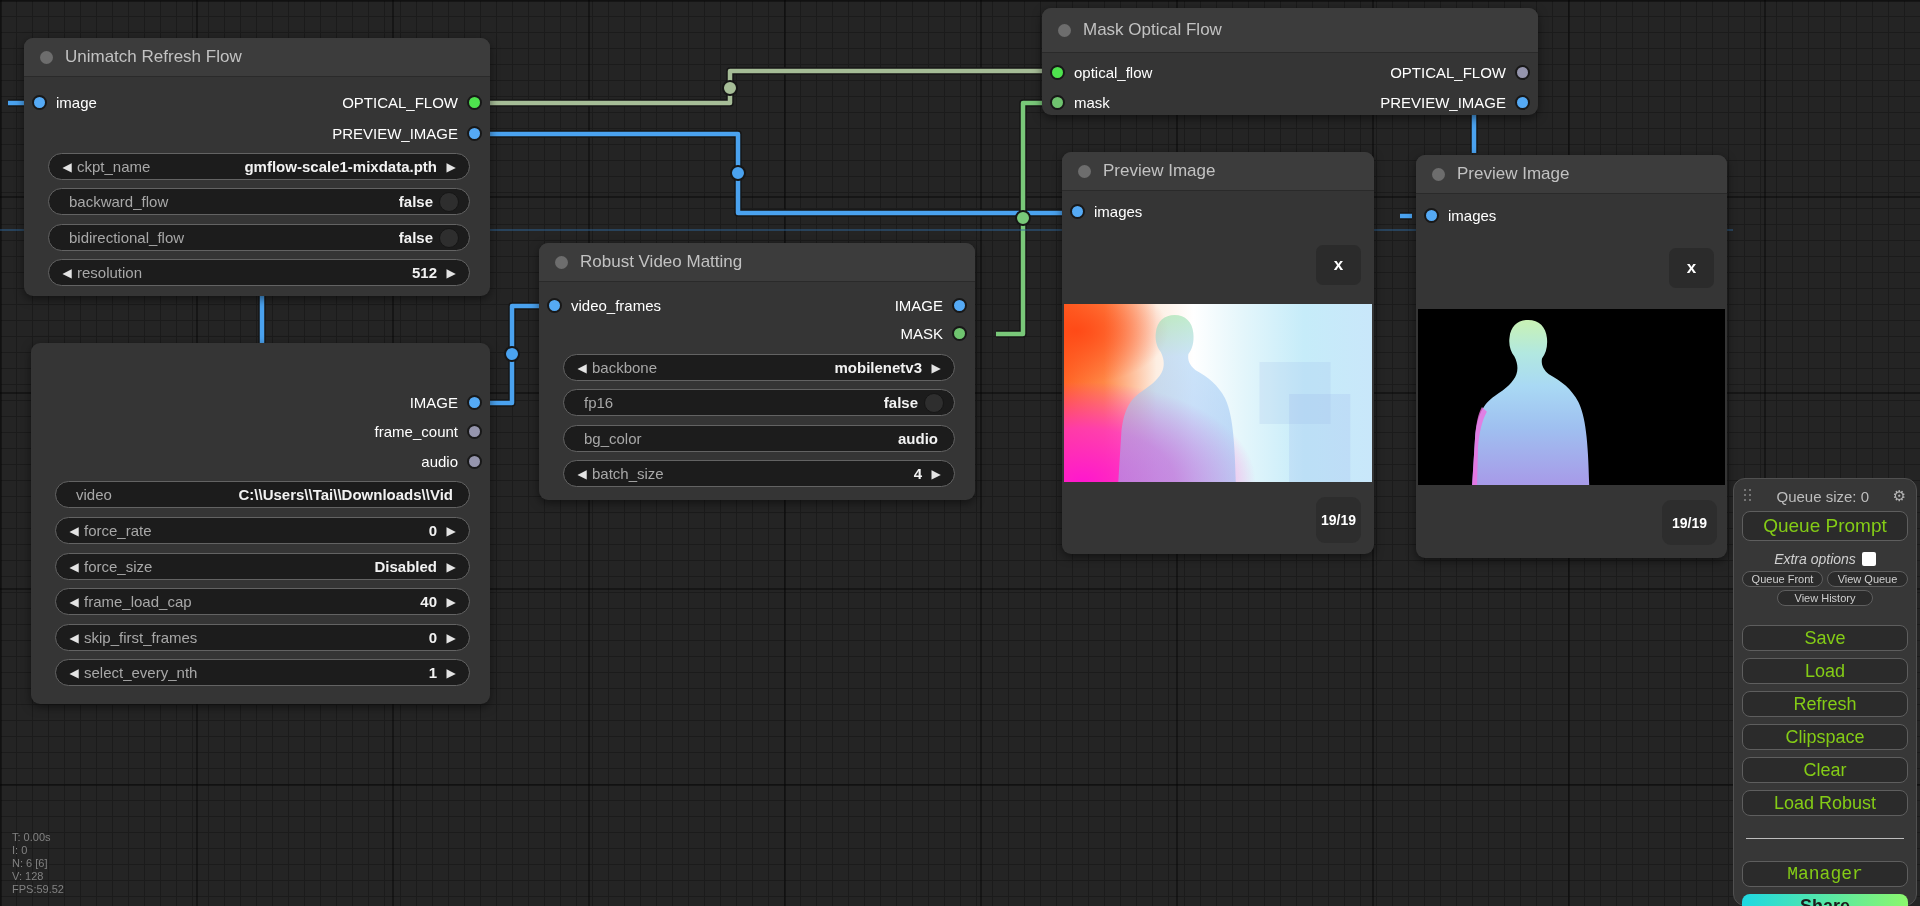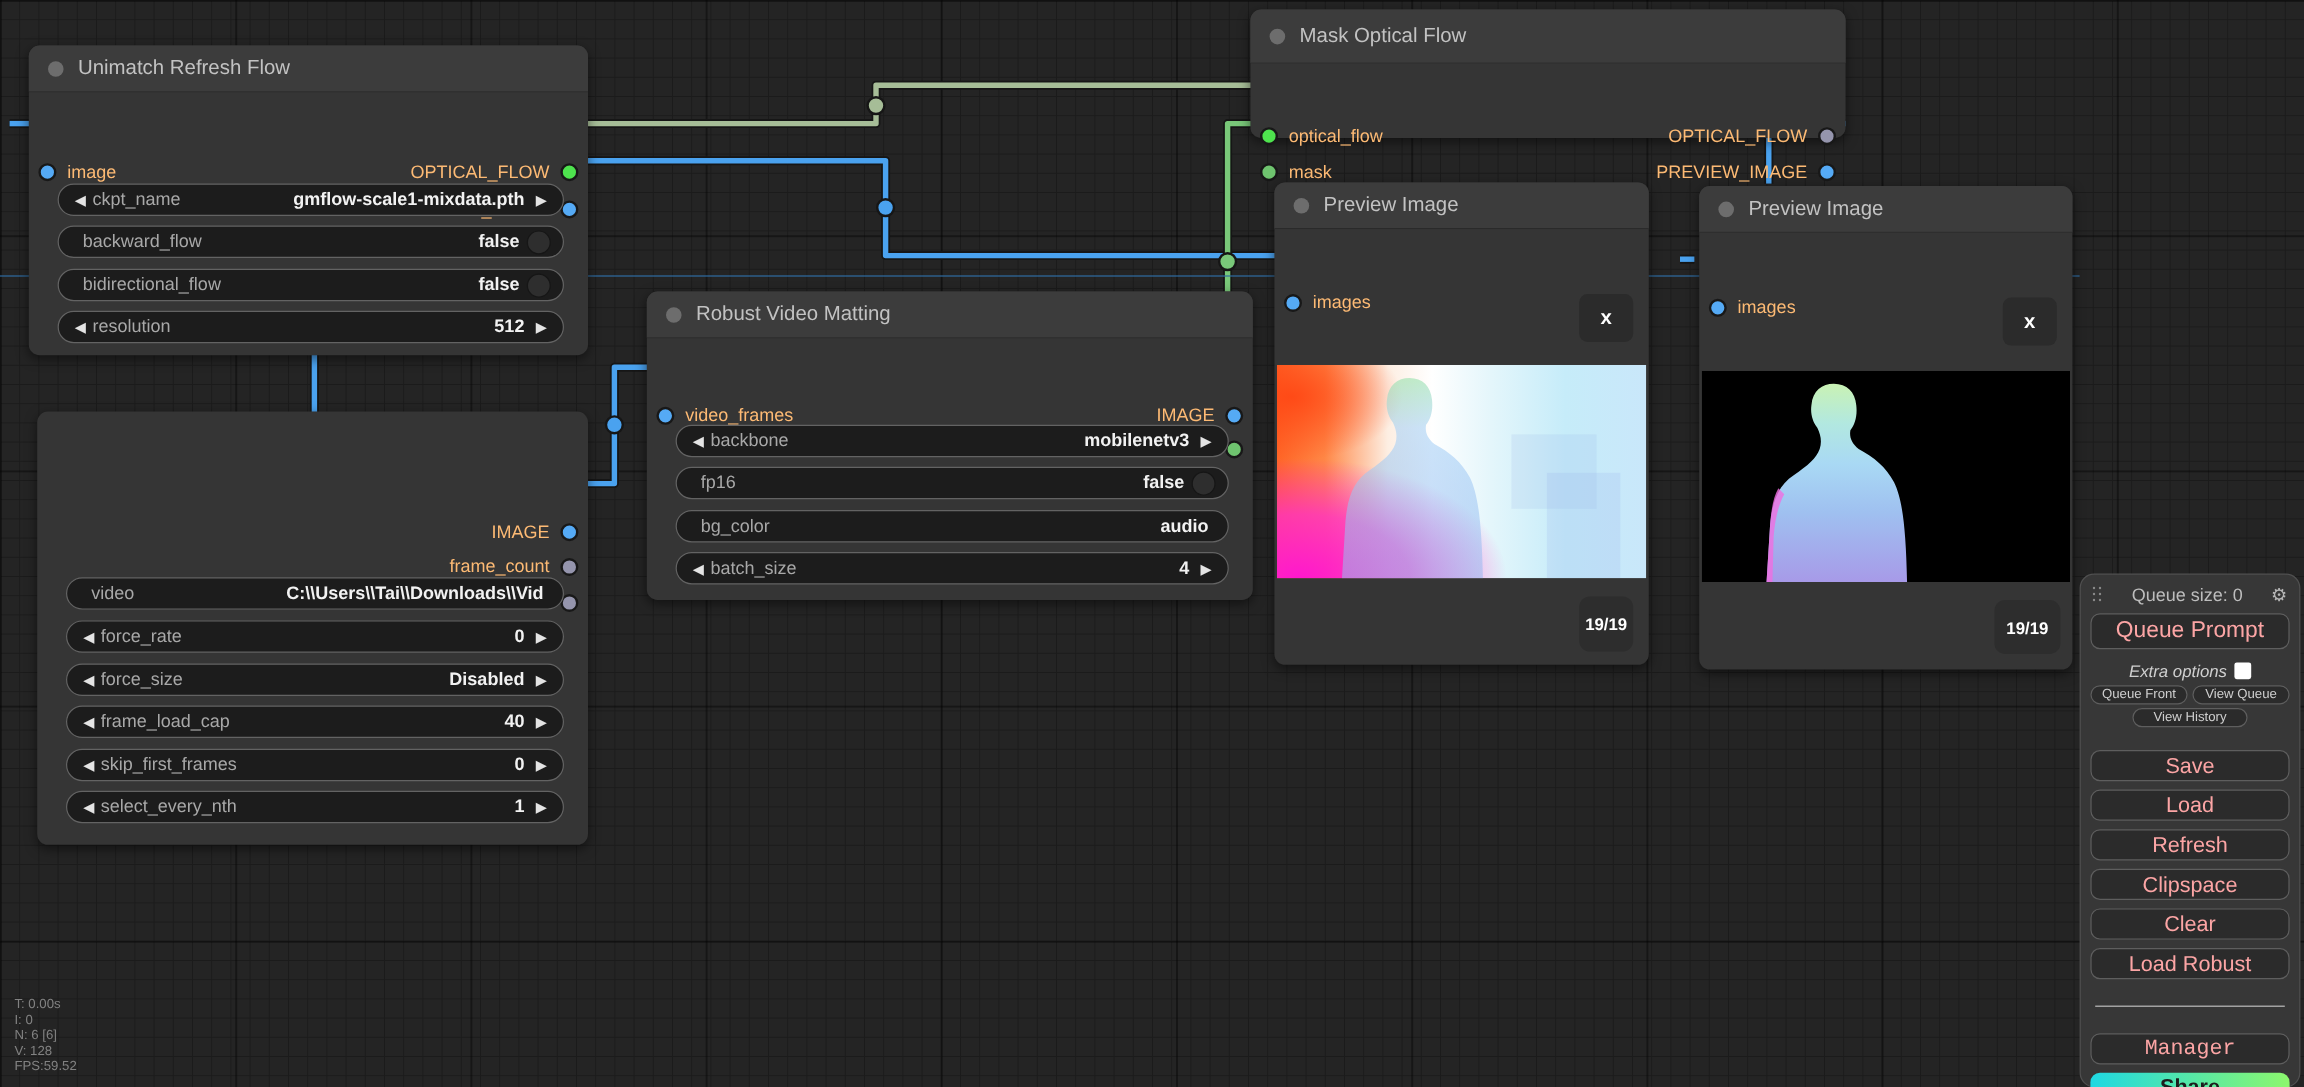--- a/index.html
+++ b/index.html
@@ -14,21 +14,21 @@
     background-size:196px 196px,196px 196px,16px 16px,16px 16px;}
   #wires{position:absolute;left:0;top:0;z-index:2;}
   .node{position:absolute;background:#353535;border-radius:9px;z-index:3;
     box-shadow:0 3px 10px rgba(0,0,0,.5);color:#bdbdbd;}
   .nheader{position:absolute;left:0;top:0;right:0;display:flex;align-items:center;
     gap:12px;padding-left:16px;border-bottom:1px solid #2a2a2a;background:#3c3c3c;
     border-radius:9px 9px 0 0;}
   .tdot{width:13px;height:13px;border-radius:50%;background:#6d6d6d;flex:0 0 auto;}
   .ntitle{font-size:17px;color:#c2c2c2;white-space:nowrap;}
   .vhsletters{font-size:18px;color:#b0b0b0;letter-spacing:-1px;}
-  .port{position:absolute;display:flex;align-items:center;gap:9px;font-size:15px;color:#fdba74;margin-top:41px;}
+  .port{position:absolute;display:flex;align-items:center;gap:9px;font-size:15px;color:#ffffff;}
   .pdot{width:11px;height:11px;border-radius:50%;border:2px solid #181818;flex:0 0 auto;}
   .widget{position:absolute;left:24px;right:20px;height:27px;background:#1c1c1c;
     border:1px solid #636363;border-radius:14px;display:flex;align-items:center;
     padding:0 10px;box-sizing:border-box;font-size:15px;}
   .warr{color:#e4e4e4;font-size:12px;width:16px;text-align:center;flex:0 0 auto;}
   .wlabel{color:#a8a8a8;margin-left:2px;white-space:nowrap;}
   .wvalue{color:#f2f2f2;font-weight:bold;margin-left:auto;margin-right:6px;white-space:nowrap;}
   .knob{width:18px;height:18px;border-radius:50%;background:#2e2e2e;border:1px solid #161616;flex:0 0 auto;}
   .closebtn{position:absolute;background:#2b2b2b;border-radius:7px;color:#fff;
     display:flex;align-items:center;justify-content:center;font-size:17px;font-weight:bold;}
@@ -37,21 +37,21 @@
   .pvimg{position:absolute;overflow:hidden;}
   .pvimg svg{display:block;width:100%;height:100%;}
   
   #sidebar{position:absolute;z-index:5;background:#373737;border:1px solid #505050;
     border-radius:12px;box-sizing:border-box;padding:6px 8px;color:#c9c9c9;}
   #sb-head{display:flex;align-items:center;height:22px;margin-bottom:4px;}
   #drag-handle{display:grid;grid-template-columns:4px 4px;grid-auto-rows:4px;gap:1px;margin-left:2px;}
   #drag-handle i{width:2px;height:2px;border-radius:50%;background:#8a8a8a;}
   #queue-size{flex:1;text-align:center;font-size:15px;color:#bdbdbd;}
   #gear{font-size:15px;color:#b5b5b5;margin-right:2px;}
-  .sbtn{background:#2b2b2b;border:1px solid #5e5e5e;border-radius:8px;color:#fca5a5;
+  .sbtn{background:#2b2b2b;border:1px solid #5e5e5e;border-radius:8px;color:#84cc16;
     text-align:center;box-sizing:border-box;}
   #queue-prompt{height:30px;line-height:28px;font-size:19px;margin-bottom:9px;}
   #extra-row{display:flex;align-items:center;justify-content:center;gap:6px;height:18px;font-size:14px;color:#cfcfcf;font-style:italic;}
   #extra-check{width:14px;height:14px;background:#fff;border-radius:2px;}
   .minirow{display:flex;gap:4px;margin-top:3px;}
   .minibtn{flex:1;height:16px;line-height:14px;font-size:11px;color:#cfcfcf;border-radius:9px;}
   #view-history{width:96px;margin:3px auto 0;}
   .bigbtn{height:26px;line-height:24px;font-size:18px;margin-top:7px;}
   #sb-divider{height:1px;background:#bdbdbd;margin:22px 4px 0;}
   #manager-btn{margin-top:22px;font-family:Liberation Mono, monospace;}
@@ -174,21 +174,21 @@
         <span class="wvalue">0</span>
         <span class="warr">▶</span>
       </div>
       <div class="widget" style="top: 316px;">
         <span class="warr">◀</span>
         <span class="wlabel">select_every_nth</span>
         <span class="wvalue">1</span>
         <span class="warr">▶</span>
       </div>
     </div>
-    <div class="node" style="left: 539px; top: 243px; width: 505px; height: 257px;">
+    <div class="node" style="left: 539px; top: 243px; width: 436px; height: 257px;">
       <div class="nheader" style="height: 38px;">
         <span class="tdot"></span>
         <span class="ntitle">Robust Video Matting</span>
       </div>
       <div class="port" style="left: 8px; top: 54px;">
         <span class="pdot" style="background: rgb(85, 170, 245);"></span>
         <span>video_frames</span>
       </div>
       <div class="port" style="right: 8px; top: 54px; flex-direction: row;">
         <span>IMAGE</span>

